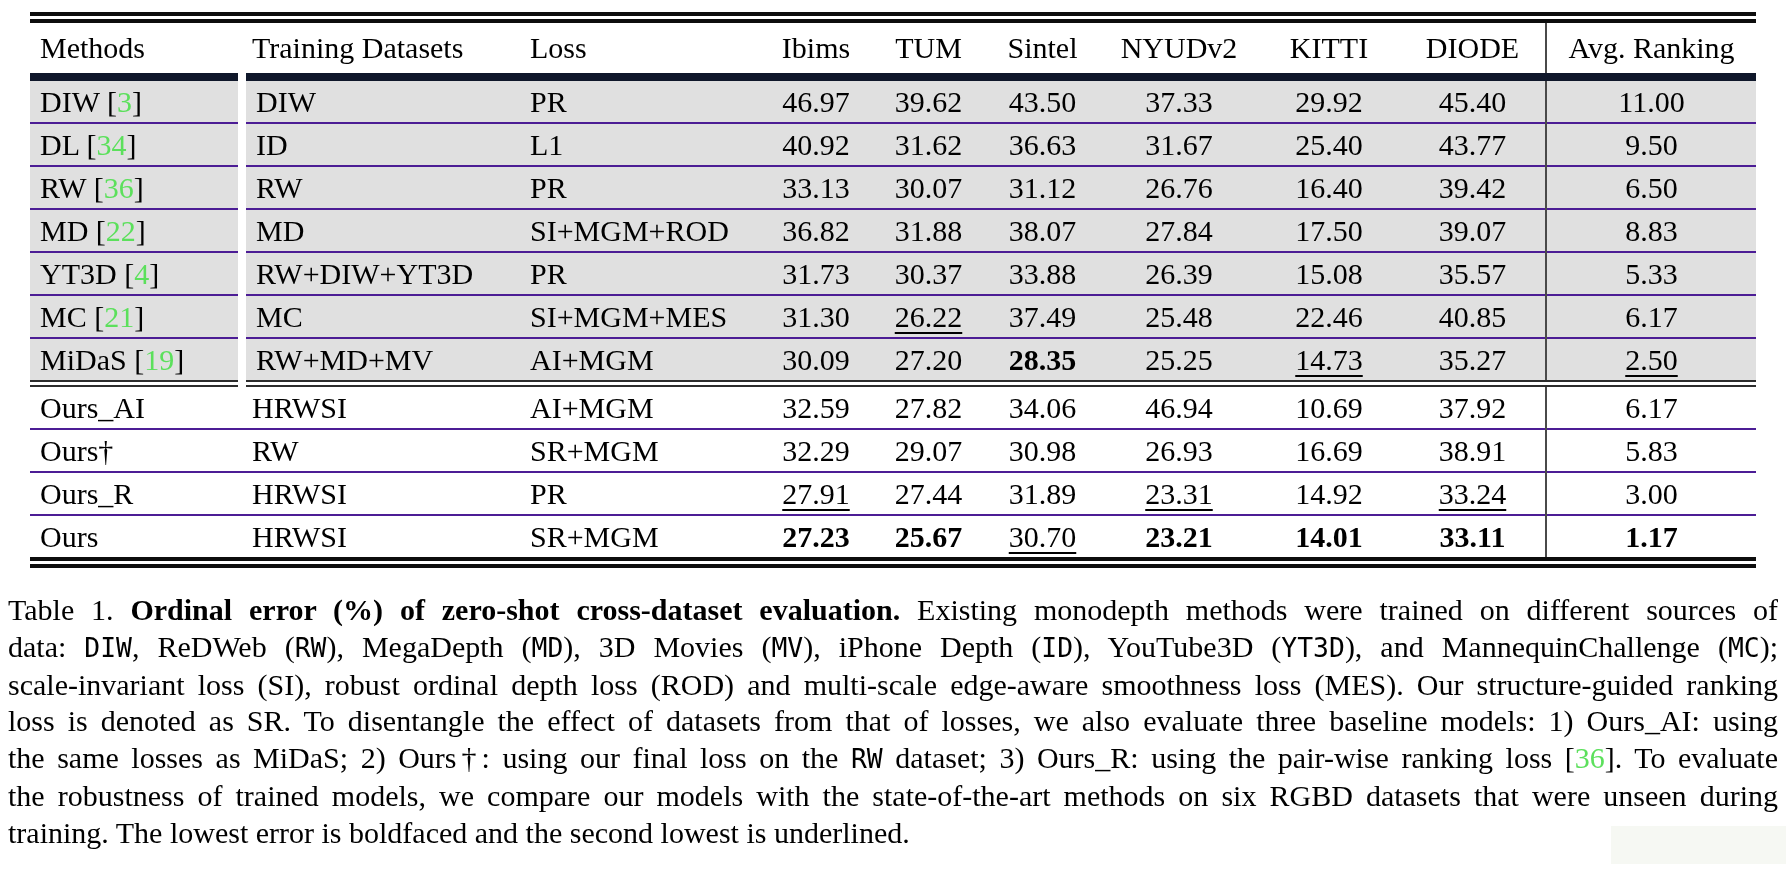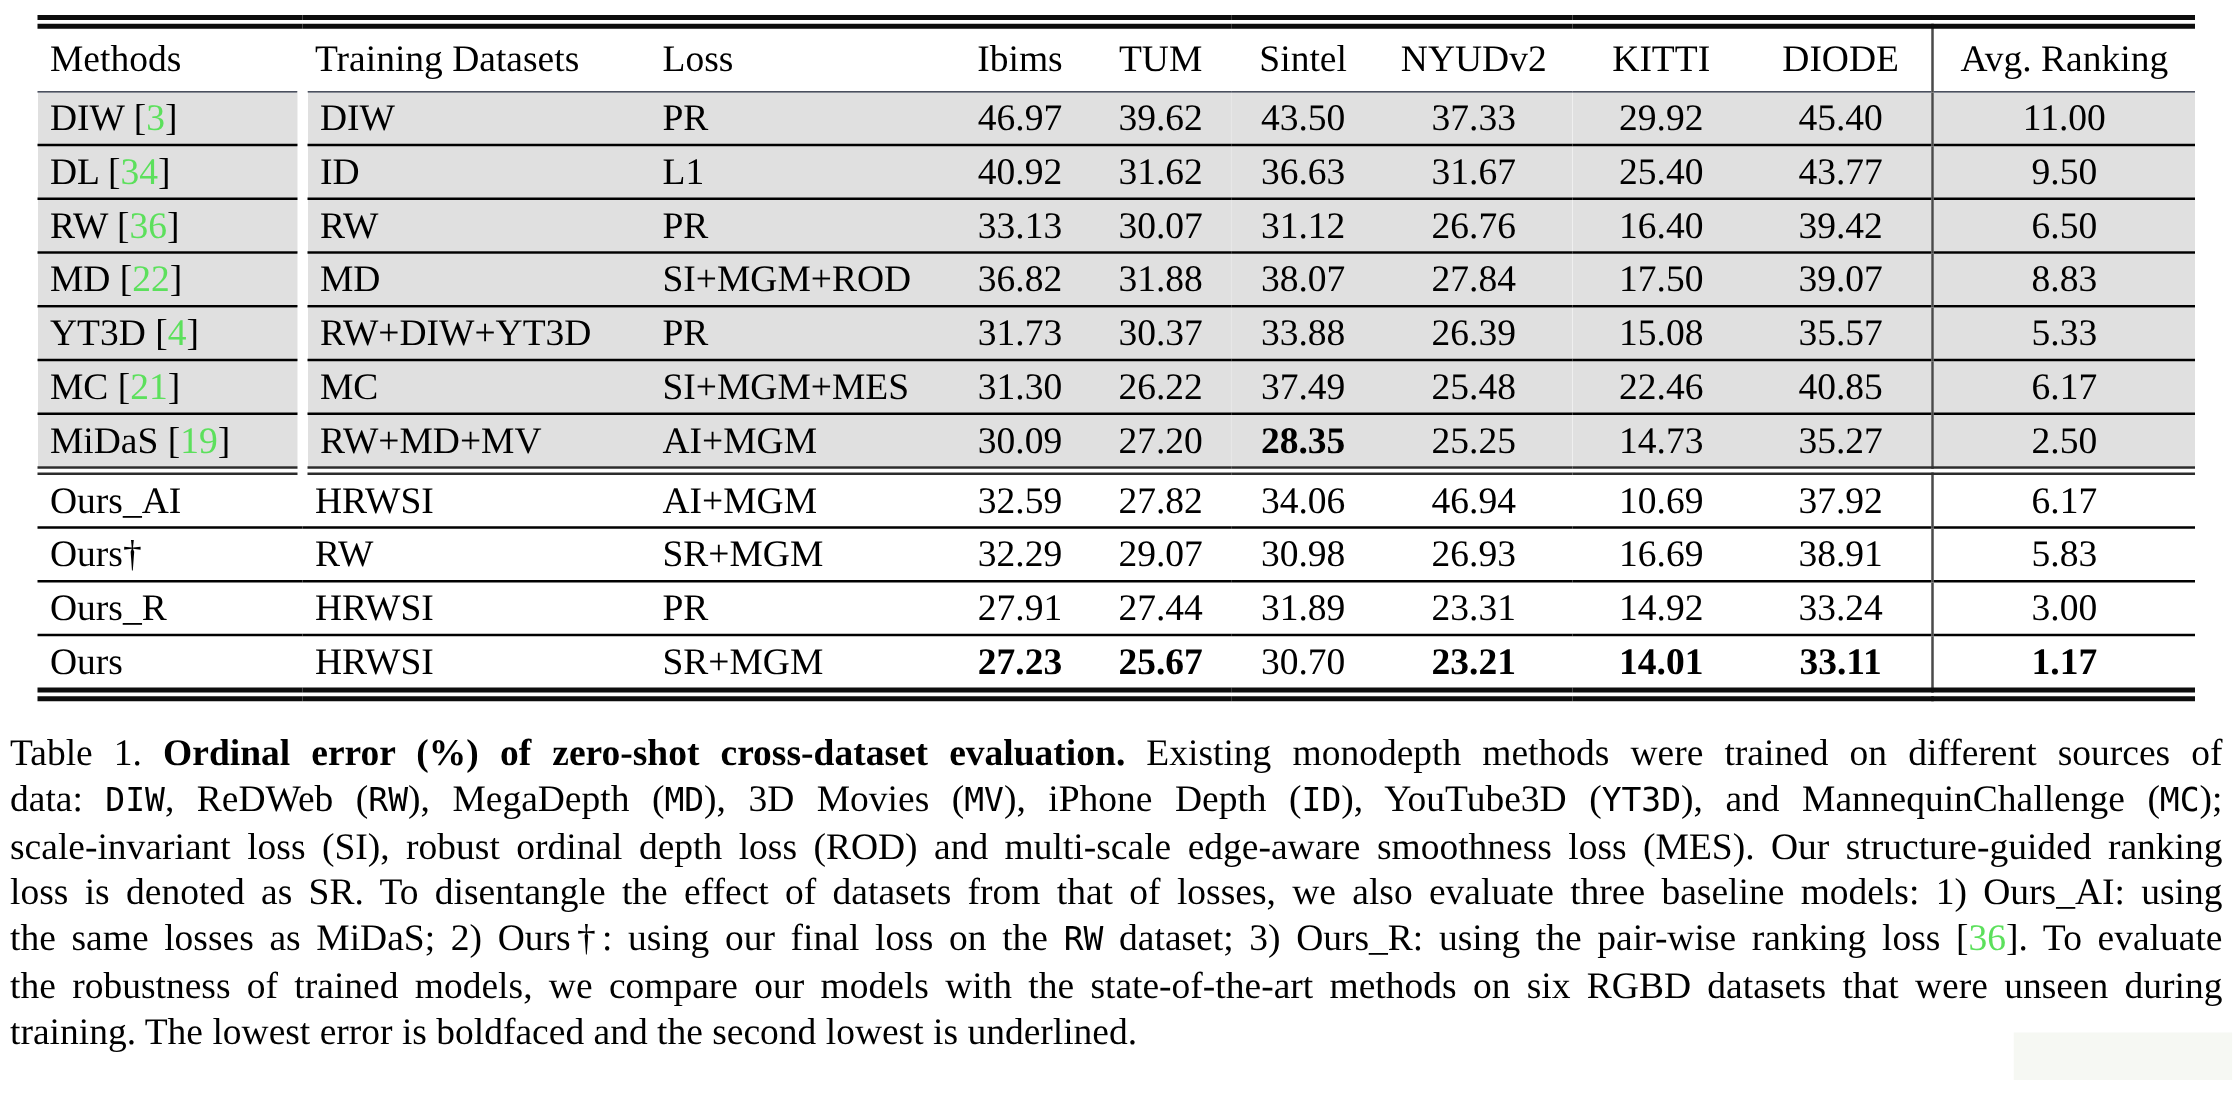--- a/index.html
+++ b/index.html
@@ -28,28 +28,29 @@
     white-space: nowrap;
     overflow: hidden;
     vertical-align: middle;
     font-weight: normal;
   }
   table.tbl th { height: 50px; }
   table.tbl td { height: 41px; }
   .txt { text-align: left; padding-left: 10px !important; }
   .num { text-align: center; }
   .avgcol { border-left: 2px solid #4a4a4a; text-align: center; }
-  thead tr { border-bottom: 1px solid #0f172a; }
-  tbody tr + tr { border-top: 2px solid #000000; }
+  thead tr { border-bottom: 8px solid #0f172a; }
+  tbody tr + tr { border-top: 2px solid #4c1d95; }
   tbody#group-ours { border-top: 7px double #2c2c2c; margin-top: 10px; }
   tbody.shaded td { background: var(--shaded-row, #e0e0e0); }
   tbody.shaded td.methods { border-right: 8px solid #ffffff; }
   .cite { color: var(--citation-green, #5ce05c); }
   .bold { font-weight: bold; }
   .uline {
+    text-decoration: underline;
     text-decoration-thickness: 2px;
     text-underline-offset: 5px;
   }
 
   
   .caption {
     margin: 24px 8px 0 8px;
     font-size: 30px;
     line-height: 36.8px;
   }

